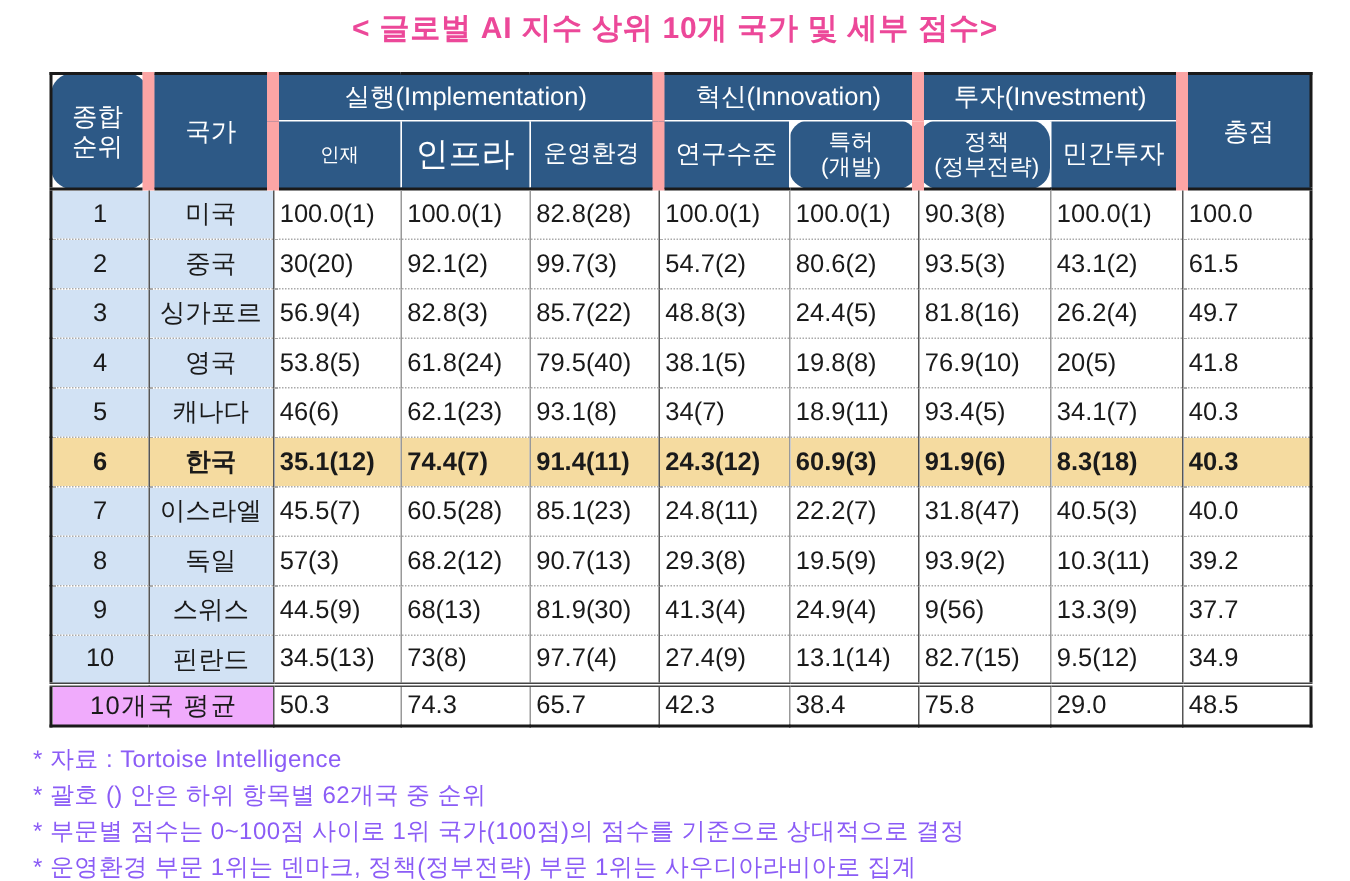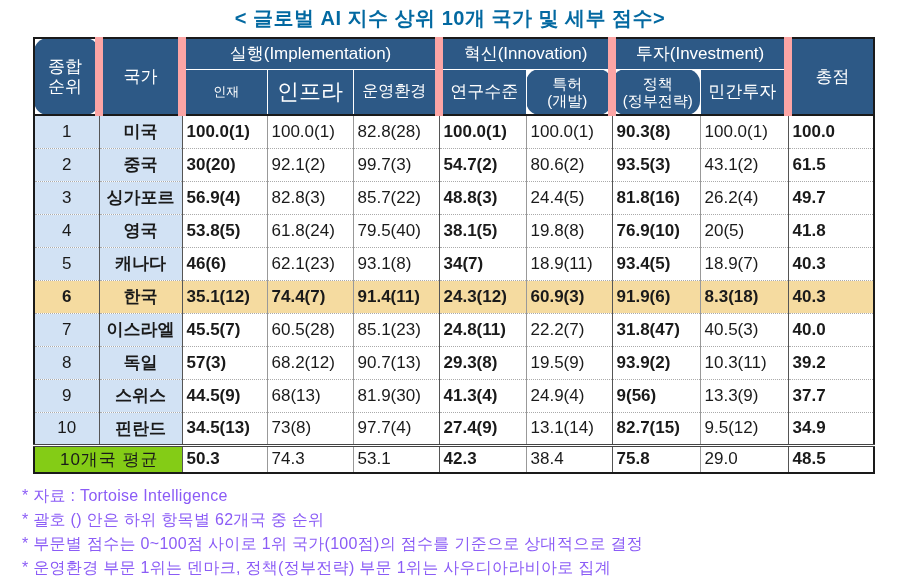--- a/index.html
+++ b/index.html
@@ -4,24 +4,24 @@
 <style>
   * { box-sizing: border-box; margin: 0; padding: 0; }
   html, body { width: 900px; height: 587px; background: #ffffff;
     font-family: "Liberation Sans", "DejaVu Sans", sans-serif; }
   .page { width: 900px; height: 587px; overflow: hidden; }
 
   .title {
     text-align: center;
     font-size: 20px;
     font-weight: bold;
-    color: #0369a1;
+    color: #ec4899;
     padding-top: 5px;
     letter-spacing: 0.5px;
-    margin-bottom: 5px;
+    margin-bottom: 16px;
   }
 
   table.ai {
     border-collapse: collapse;
     table-layout: fixed;
     margin-left: 33px;
     width: 840px;
     border: 2px solid #1a1a1a;
   }
 
@@ -48,30 +48,30 @@
     color: #1a1a1a;
     height: 33px;
     padding: 0 2px 0 4px;
     text-align: left;
     vertical-align: middle;
     border-left: 1px solid #999999;
     border-top: 1px dotted #aaaaaa;
     overflow: hidden;
     white-space: nowrap;
   }
-  tbody td.bd { border-left: 1px solid #555555; font-weight: bold; }
+  tbody td.bd { border-left: 1px solid #555555; }
   tbody td.rank, tbody td.country { text-align: center; background: #d2e2f4; padding: 0; }
   tbody td.rank { border-left: none; }
   tbody tr.hl td { background: #f5dba0; font-weight: bold; }
   tbody tr.avg td {
     border-top: 3px double #444444;
     height: 28px;
   }
   tbody td.avg-label {
-    background: #84cc16;
+    background: #f0abfc;
     text-align: center;
     border-left: none;
     letter-spacing: 1px;
   }
 
   
   .footnotes { margin: 10px 0 0 22px; }
   .footnote {
     font-size: 16px;
     color: #8b5cf6;
@@ -172,21 +172,21 @@
         </tr>
         <tr>
           <td class="rank">5</td>
           <td class="country bd">캐나다</td>
           <td class="bd">46(6)</td>
           <td>62.1(23)</td>
           <td>93.1(8)</td>
           <td class="bd">34(7)</td>
           <td>18.9(11)</td>
           <td class="bd">93.4(5)</td>
-          <td>18.9(7)</td>
+          <td>34.1(7)</td>
           <td class="bd">40.3</td>
         </tr>
         <tr class="hl">
           <td class="rank">6</td>
           <td class="country bd">한국</td>
           <td class="bd">35.1(12)</td>
           <td>74.4(7)</td>
           <td>91.4(11)</td>
           <td class="bd">24.3(12)</td>
           <td>60.9(3)</td>
@@ -239,21 +239,21 @@
           <td class="bd">27.4(9)</td>
           <td>13.1(14)</td>
           <td class="bd">82.7(15)</td>
           <td>9.5(12)</td>
           <td class="bd">34.9</td>
         </tr>
         <tr class="avg">
           <td colspan="2" class="avg-label">10개국 평균</td>
           <td class="bd">50.3</td>
           <td>74.3</td>
-          <td>53.1</td>
+          <td>65.7</td>
           <td class="bd">42.3</td>
           <td>38.4</td>
           <td class="bd">75.8</td>
           <td>29.0</td>
           <td class="bd">48.5</td>
         </tr>
       </tbody>
   </table>
 
   <div class="footnotes">

